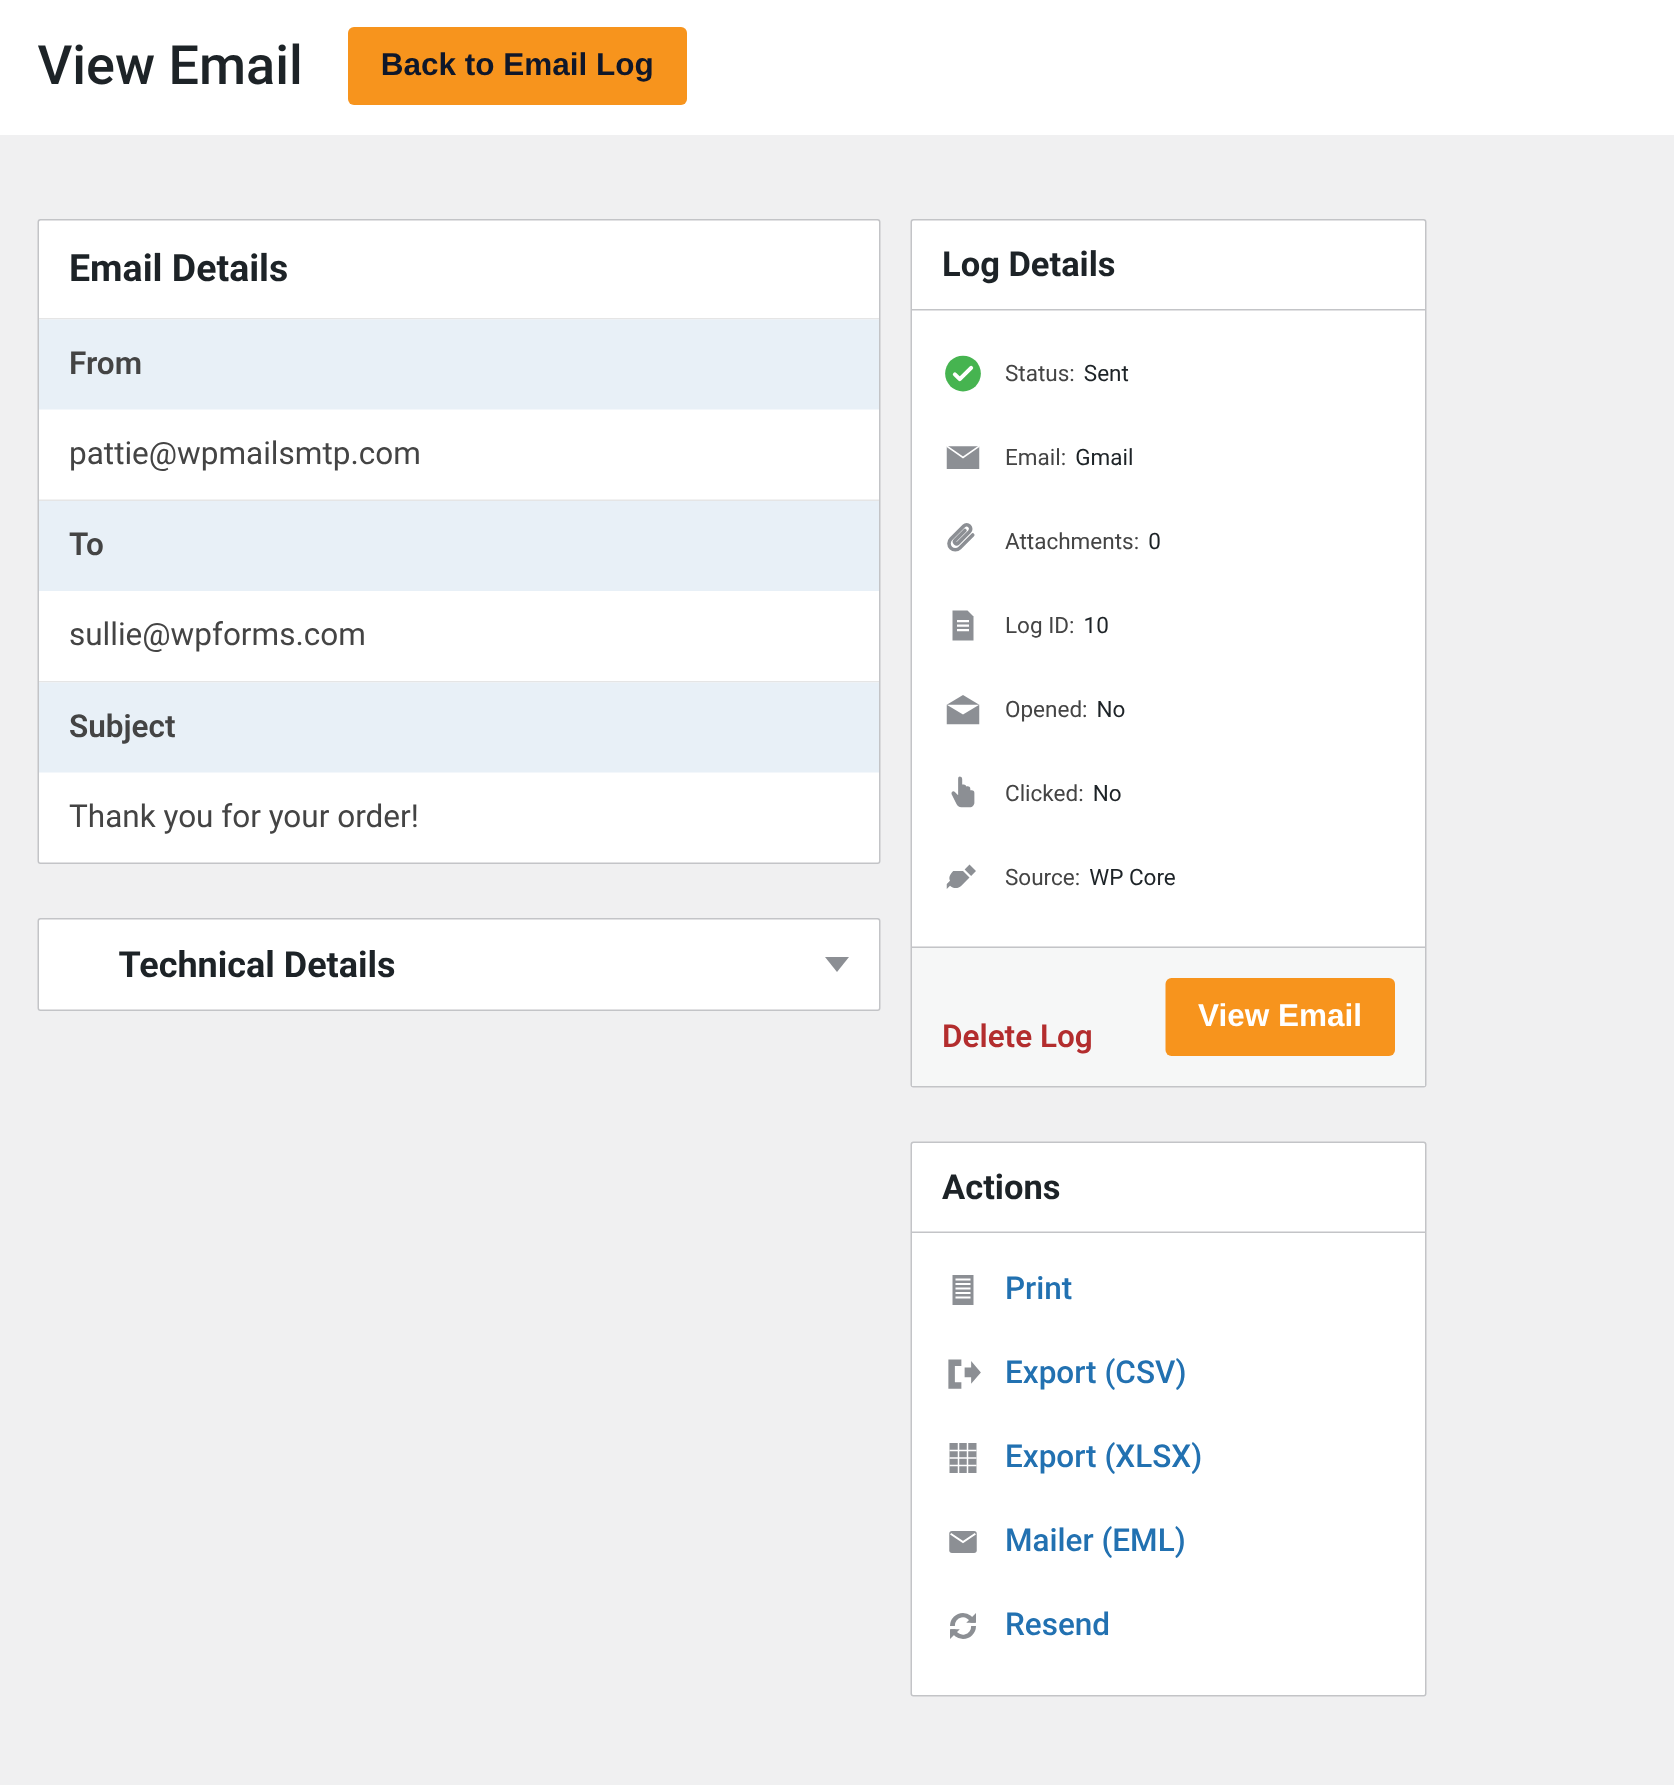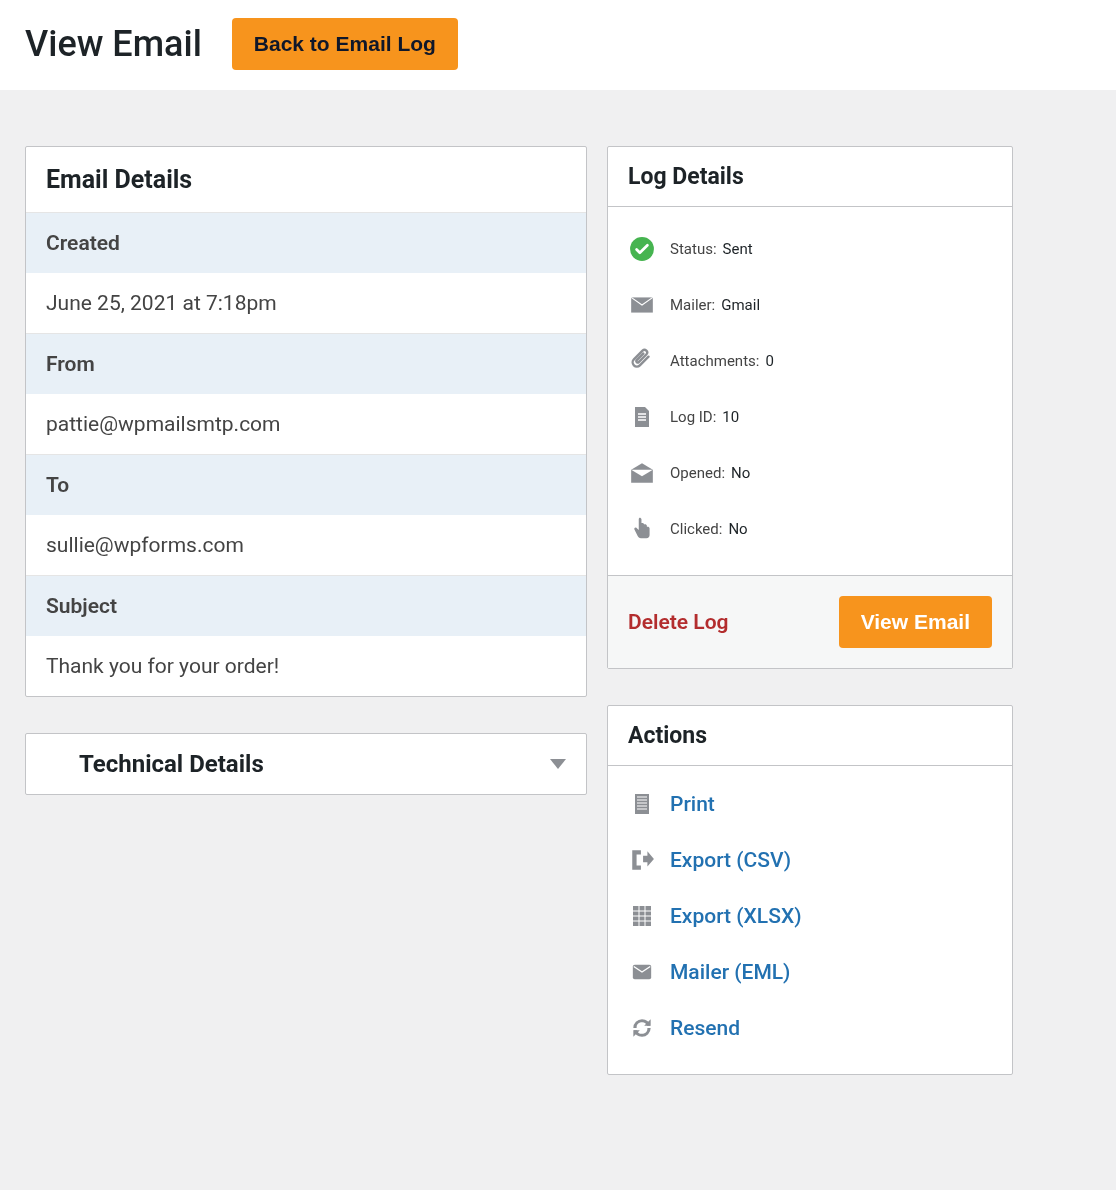--- a/index.html
+++ b/index.html
@@ -38,21 +38,21 @@
       padding: 56px 25px;
       display: flex;
       gap: 20px;
       align-items: flex-start;
     }
     .left-col {
       flex: 1;
       max-width: 562px;
     }
     .right-col {
-      width: 406px;
+      width: 344px;
     }
     .card {
       background: #fff;
       border: 1px solid #c3c4c7;
       border-radius: 2px;
       margin-bottom: 36px;
     }
     .card-title {
       font-size: 25px;
       font-weight: 700;
@@ -125,21 +125,21 @@
     .log-value {
       font-weight: 400;
       color: #1d2327;
       margin-left: 6px;
     }
     .log-footer {
       background: #f6f7f7;
       border-top: 1px solid #c3c4c7;
       padding: 20px;
       display: flex;
-      align-items: center;
+      align-items: flex-end;
       justify-content: space-between;
     }
     .delete-link {
       color: #b32d2e;
       font-size: 21px;
       font-weight: 600;
       cursor: pointer;
       text-decoration: none;
     }
     .btn-orange-sm {
@@ -183,24 +183,20 @@
 <div class="header">
   <h1 class="page-title">View Email</h1>
   <button class="btn-orange">Back to Email Log</button>
 </div>
 
 <div class="content">
   <div class="left-col">
     <div class="card">
       <div class="card-title">Email Details</div>
       <div class="details-row">
-        <div class="details-label">Created</div>
-        <div class="details-value">June 25, 2021 at 7:18pm</div>
-      </div>
-      <div class="details-row">
         <div class="details-label">From</div>
         <div class="details-value">pattie@wpmailsmtp.com</div>
       </div>
       <div class="details-row">
         <div class="details-label">To</div>
         <div class="details-value">sullie@wpforms.com</div>
       </div>
       <div class="details-row">
         <div class="details-label">Subject</div>
         <div class="details-value">Thank you for your order!</div>
@@ -229,21 +225,21 @@
           <span class="log-label">Status:</span>
           <span class="log-value">Sent</span>
         </div>
         <div class="log-row">
           <span class="log-icon">
             <svg viewBox="0 0 24 24" width="26" height="26" class="icon-gray">
                 <path d="M2 5h20v14H2z" fill="#8c8f94"></path>
                 <path d="M2 5l10 7 10-7" stroke="#fff" stroke-width="1" fill="none"></path>
               </svg>
           </span>
-          <span class="log-label">Mailer:</span>
+          <span class="log-label">Email:</span>
           <span class="log-value">Gmail</span>
         </div>
         <div class="log-row">
           <span class="log-icon">
             <svg viewBox="0 0 24 24" width="26" height="26">
                 <path d="M18 8l-8 8c-1.5 1.5-4 1.5-5.5 0s-1.5-4 0-5.5l8-8c1-1 2.5-1 3.5 0s1 2.5 0 3.5l-7 7c-.5.5-1.3.5-1.8 0s-.5-1.3 0-1.8l6-6" stroke="#8c8f94" stroke-width="2.2" fill="none" stroke-linecap="round"></path>
               </svg>
           </span>
           <span class="log-label">Attachments:</span>
           <span class="log-value">0</span>
@@ -270,20 +266,29 @@
         </div>
         <div class="log-row">
           <span class="log-icon">
             <svg viewBox="0 0 24 24" width="26" height="26">
                 <path d="M9 3v10l-2-2c-1-1-2.5 0-2 1.5l3 6c.5 1 1.5 2 3 2h5c2 0 3-1.5 3-3v-6c0-1-1-1.5-1.5-1.5h-1V9c0-1-1-1.5-1.5-1.5h-1V8c0-1-1-1.5-1.5-1.5h-1V3c0-1-1-1.5-1.5-1.5S9 2 9 3z" fill="#8c8f94"></path>
               </svg>
           </span>
           <span class="log-label">Clicked:</span>
           <span class="log-value">No</span>
         </div>
+        <div class="log-row">
+          <span class="log-icon">
+            <svg viewBox="0 0 24 24" width="26" height="26">
+                <path d="M16 4l4 4-3 3-4-4zM12 8l4 4-5 5c-2 2-5 2-7 0l-2 2v-3l2-2c-1-2 0-4 2-6z" fill="#8c8f94"></path>
+              </svg>
+          </span>
+          <span class="log-label">Source:</span>
+          <span class="log-value">WP Core</span>
+        </div>
       </div>
       <div class="log-footer">
         <a class="delete-link">Delete Log</a>
         <button class="btn-orange-sm">View Email</button>
       </div>
     </div>
 
     <div class="card">
       <div class="card-title-sm">Actions</div>
       <div class="actions-body">

